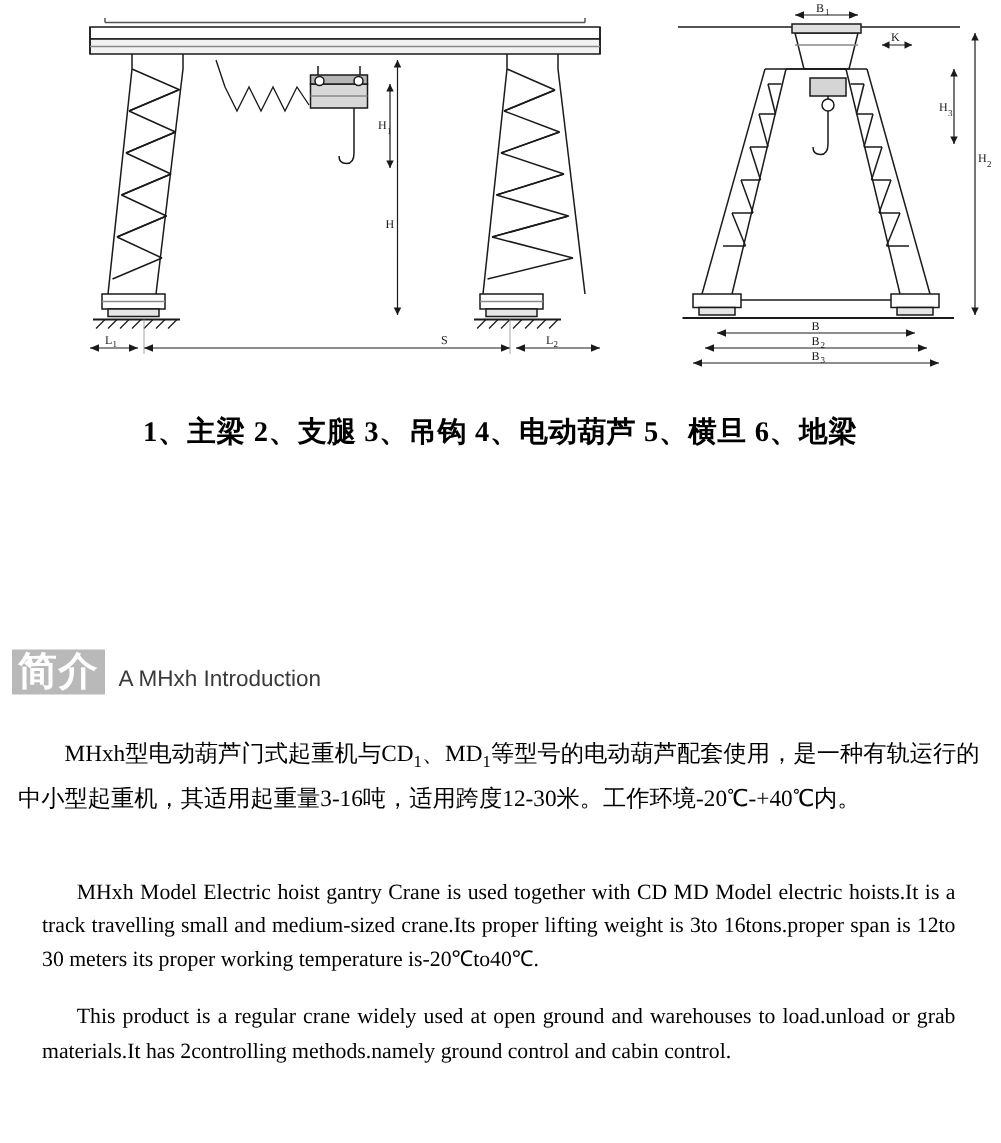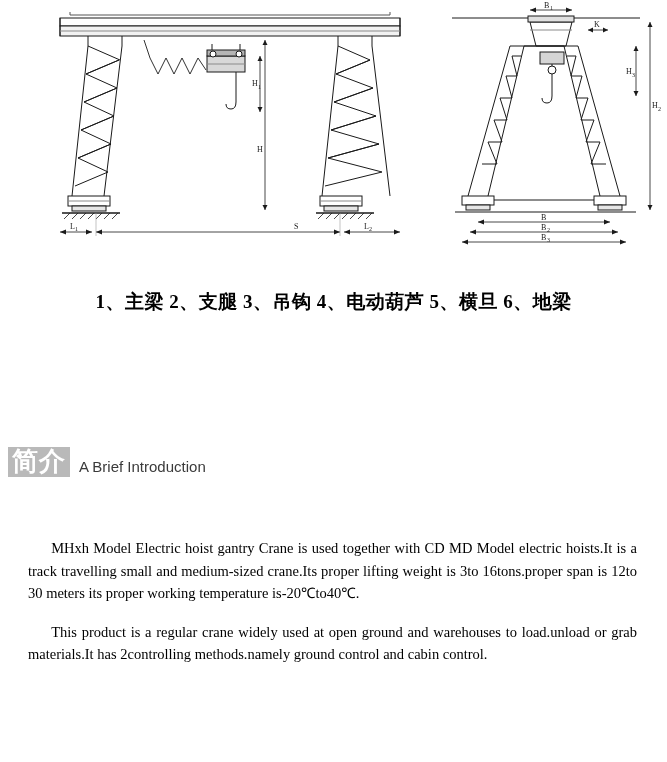--- a/index.html
+++ b/index.html
@@ -26,21 +26,21 @@
     display: block;
   }
 
   
   .parts-legend {
     text-align: center;
     font-family: "Liberation Serif", serif;
     font-size: 19px;
     font-weight: bold;
     letter-spacing: 0.5px;
-    margin-top: 34px;
+    margin-top: 20px;
   }
 
   
   .intro-heading {
     display: flex;
     align-items: flex-end;
     margin-top: 132px;
     padding-left: 8px;
   }
   .intro-heading .cn {
@@ -311,25 +311,26 @@
       <text x="541" y="240">B</text>
       <text x="547" y="242" font-size="6">3</text>
     </g>
   </svg>
 </div>
 
 <div class="parts-legend">1、主梁  2、支腿  3、吊钩  4、电动葫芦  5、横旦  6、地梁</div>
 
 <div class="intro-heading">
   <span class="cn">简介</span>
-  <span class="en">A Brief Introduction</span>
+  <span class="en">A MHxh Introduction</span>
 </div>
 
 <div class="body-copy">
 
+  <p class="para-cn"><span>MHxh型电动葫芦门式起重机与CD</span><span class="sub-text">1</span><span>、MD</span><span class="sub-text">1</span><span>等型号的电动葫芦配套使用，是一种有轨运行的中小型起重机，其适用起重量3-16吨，适用跨度12-30米。工作环境-20℃-+40℃内。</span></p>
 
 
   <div class="gap-block"></div>
 
   <p class="para-en">MHxh Model Electric hoist gantry Crane is used together with CD MD Model electric hoists.It is a track travelling small and medium-sized crane.Its proper lifting weight is 3to 16tons.proper span  is 12to 30 meters its proper working temperature is-20℃to40℃.</p>
 
   <p class="para-en" style="margin-top:10px;">This product is a regular crane widely used at open ground and warehouses to load.unload or grab materials.It has 2controlling methods.namely ground control and cabin control.</p>
 </div>
 
 </body></html>

